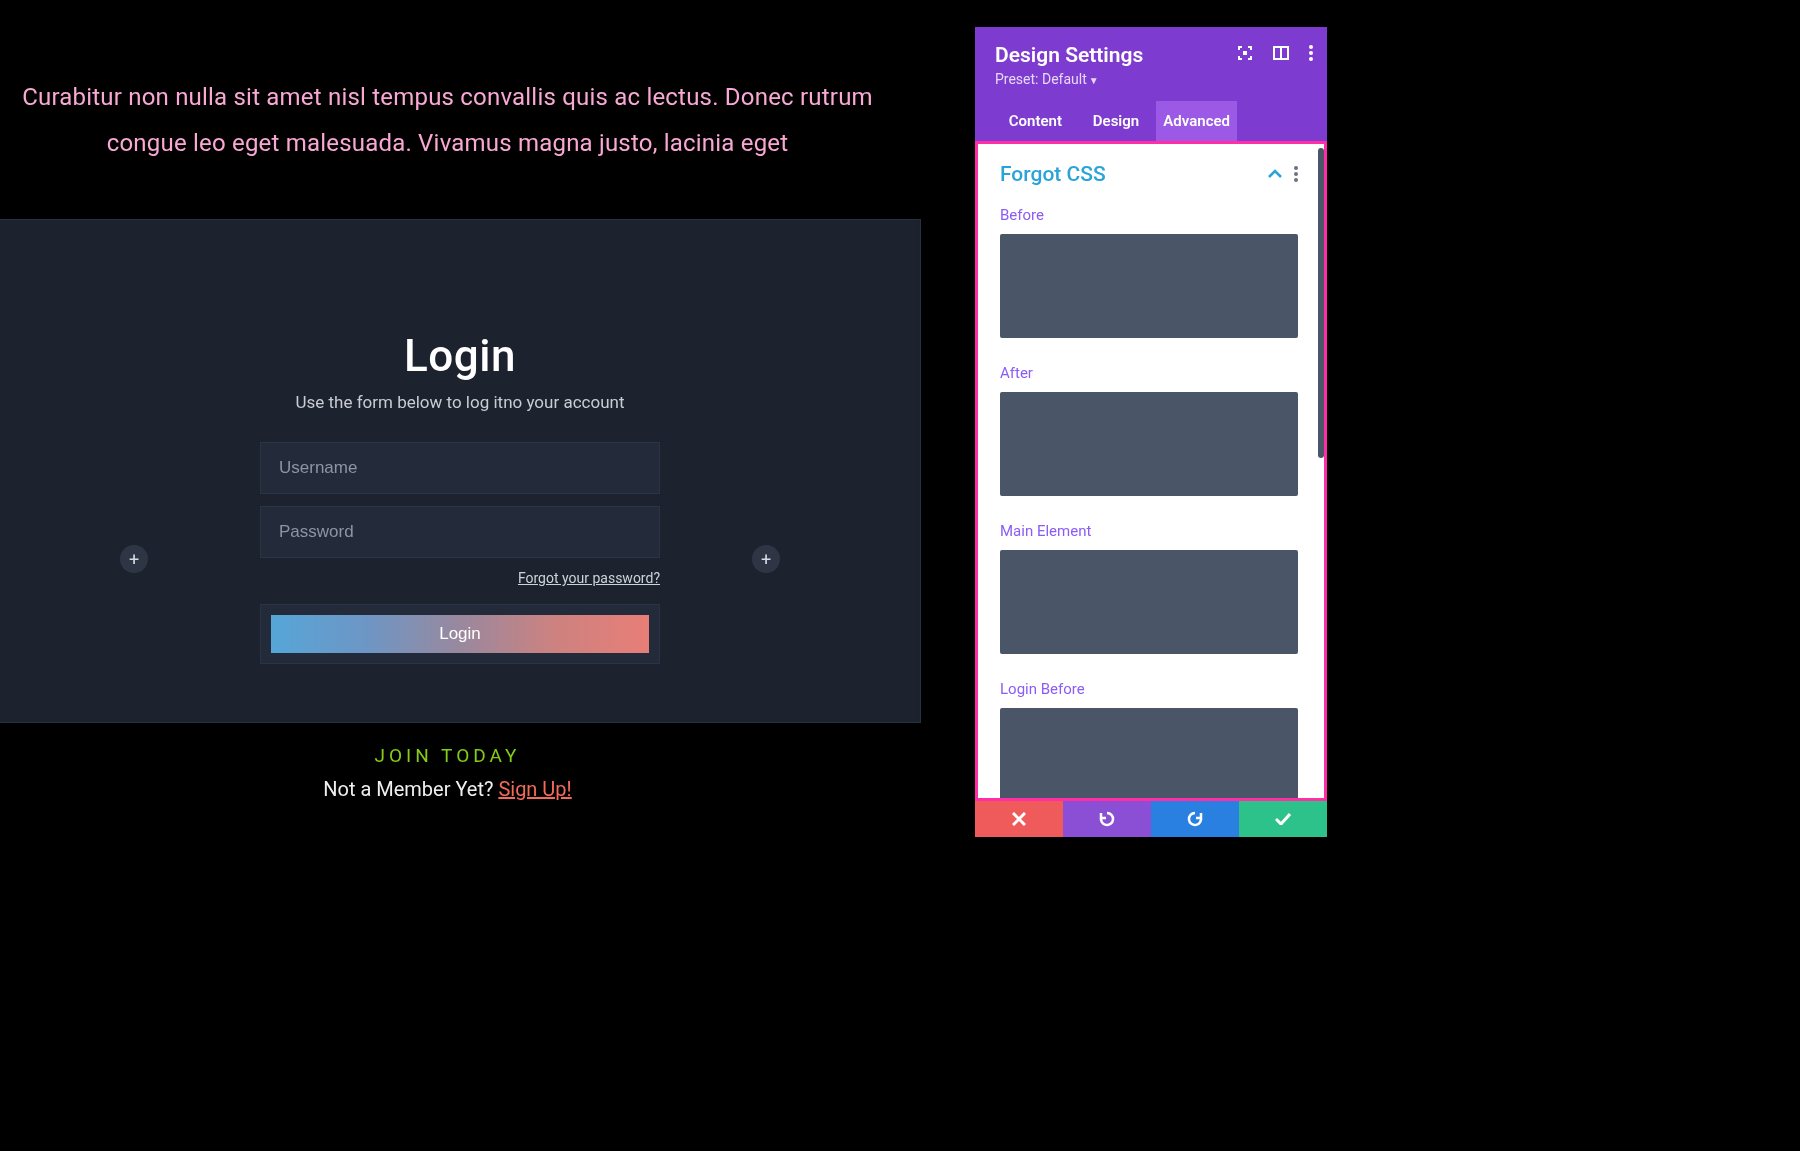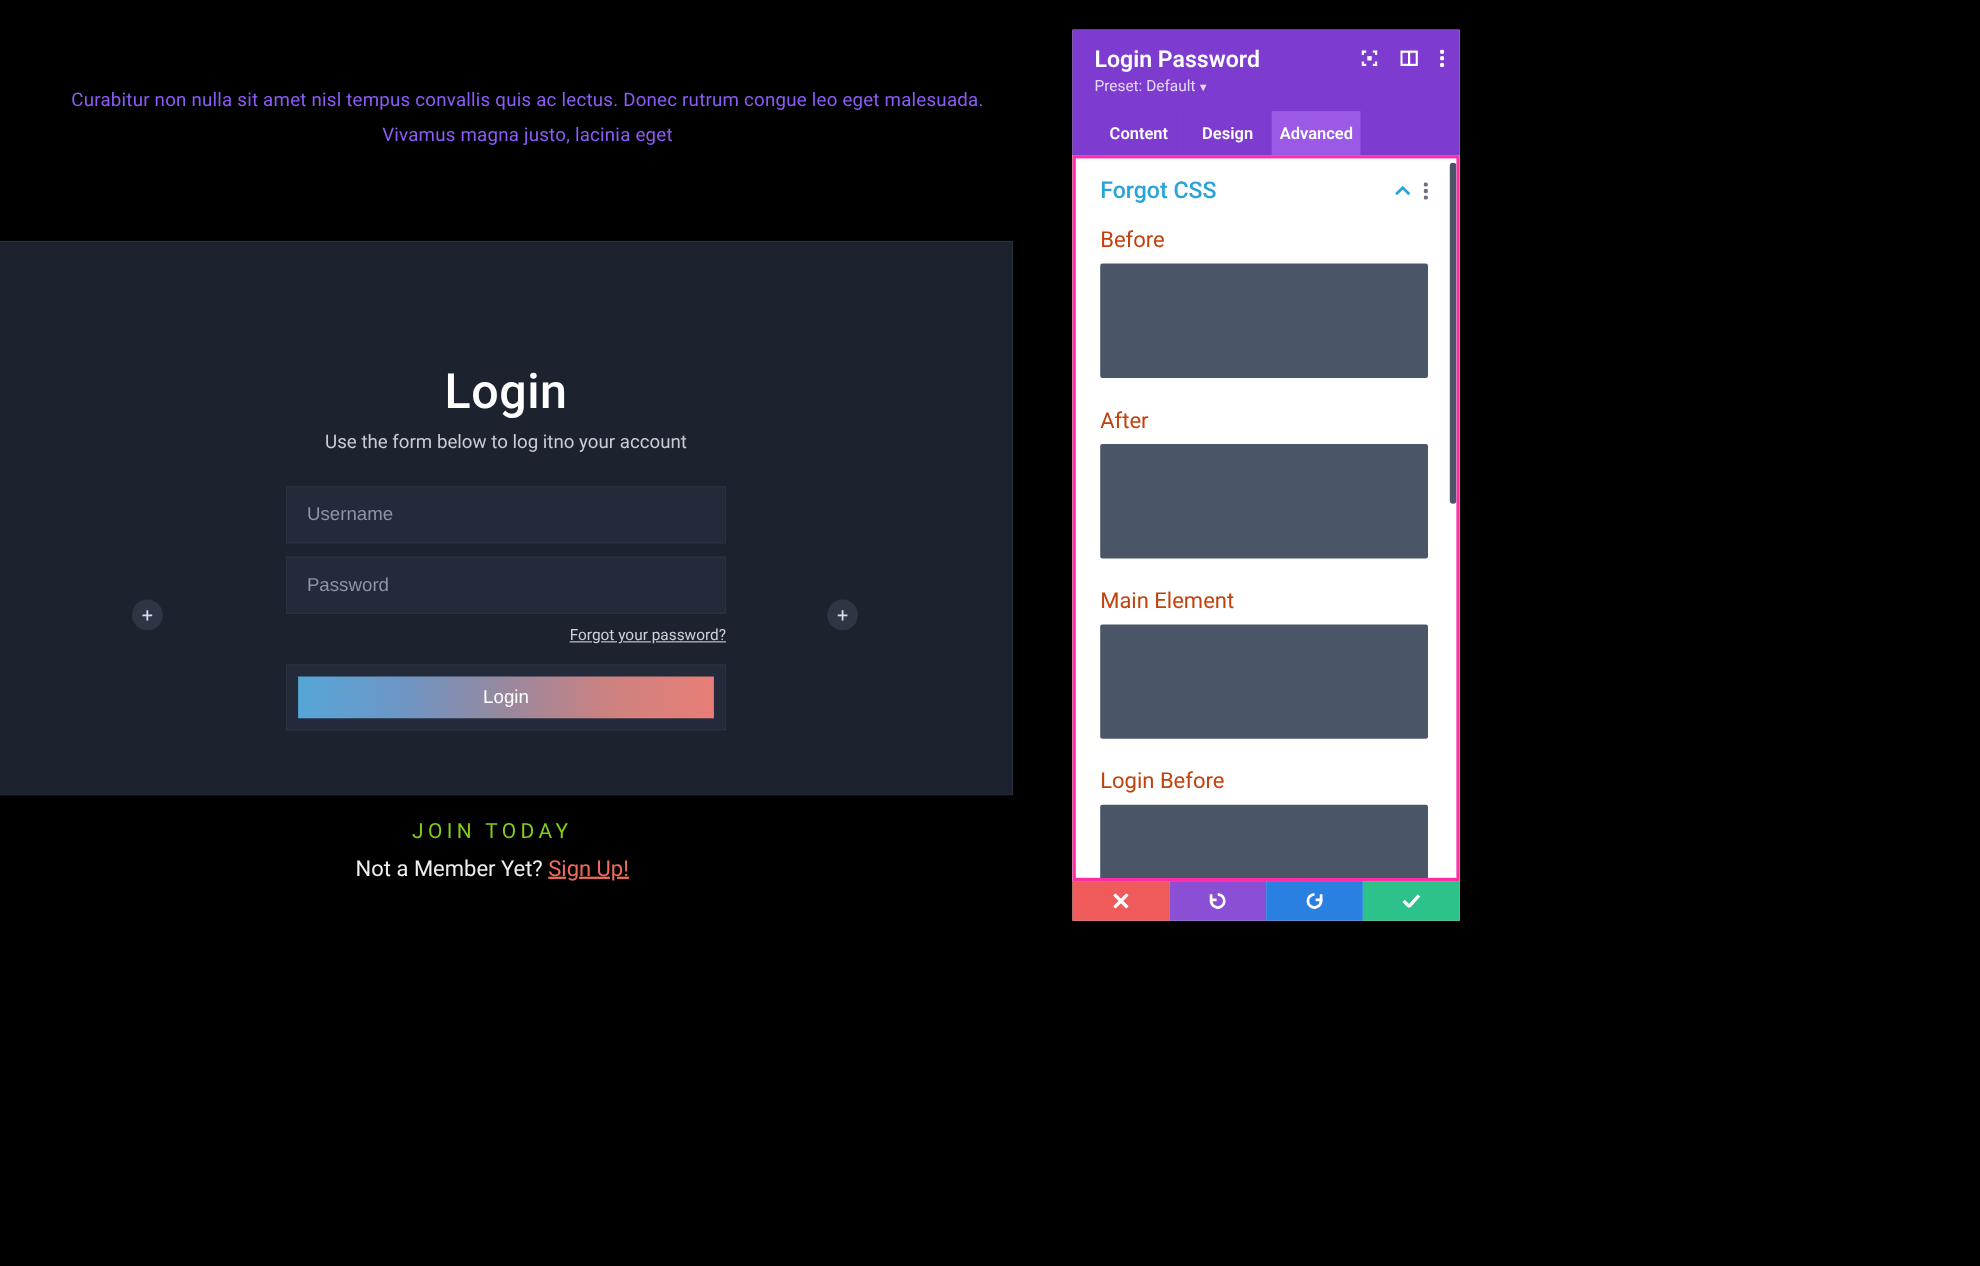--- a/index.html
+++ b/index.html
@@ -17,25 +17,24 @@
     left: 0; top: 0;
     width: 1800px; height: 1151px;
     background: #000;
   }
   .hero-text {
     position: absolute;
     top: 75px;
     left: 0;
     width: 895px;
     text-align: center;
-    color: #8b5cf6;
-    font-size: 17px;
+    color: #f9a8d4;
+    font-size: 24px;
     line-height: 1.9;
     letter-spacing: 0.2px;
-    margin-left: 32px;
   }
   .login-section {
     position: absolute;
     left: 0;
     top: 220px;
     width: 920px;
     height: 502px;
     background: #1c222e;
     outline: 1px solid #273140;
   }
@@ -220,22 +219,22 @@
   .section-title {
     color: #2aa4d8;
     font-size: 21px;
     font-weight: 500;
   }
   .section-actions { display:flex; gap:12px; align-items:center; }
   .section-actions svg { display:block; }
 
   .css-group { margin-bottom: 22px; }
   .css-label {
-    color: #c2410c;
-    font-size: 20px;
+    color: #8b5cf6;
+    font-size: 15px;
     margin-bottom: 10px;
   }
   .css-box {
     width: 100%;
     height: 104px;
     background: #4b5568;
     border: none;
     border-radius: 2px;
     resize: none;
     color: #fff;
@@ -289,21 +288,21 @@
   <div class="join-block">
     <div class="join-today">Join Today</div>
     <div class="not-member">
       <span>Not a Member Yet? </span><a class="signup" href="#">Sign Up!</a>
     </div>
   </div>
 
   <div class="panel">
 
     <div class="panel-header">
-      <div class="panel-title">Login Password</div>
+      <div class="panel-title">Design Settings</div>
       <div class="panel-preset">
         <span>Preset: Default</span><span class="caret">▼</span>
       </div>
       <div class="panel-icons">
         <span class="hdr-icon">
           <svg width="16" height="16" viewBox="0 0 16 16">
               <path d="M1 1h4v2H3v2H1V1zm10 0h4v4h-2V3h-2V1zM1 11h2v2h2v2H1v-4zm12 0h2v4h-4v-2h2v-2z"></path>
               <rect x="6" y="6" width="4" height="4"></rect>
             </svg>
         </span>

